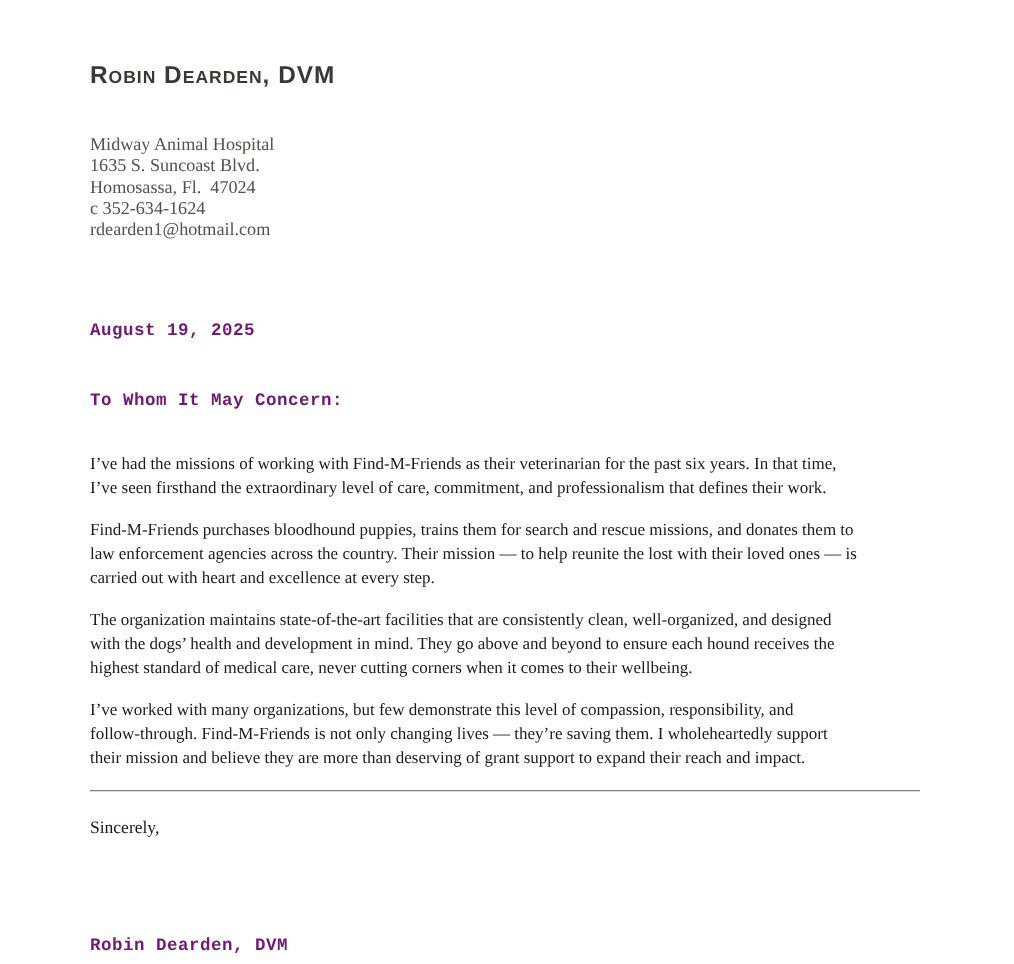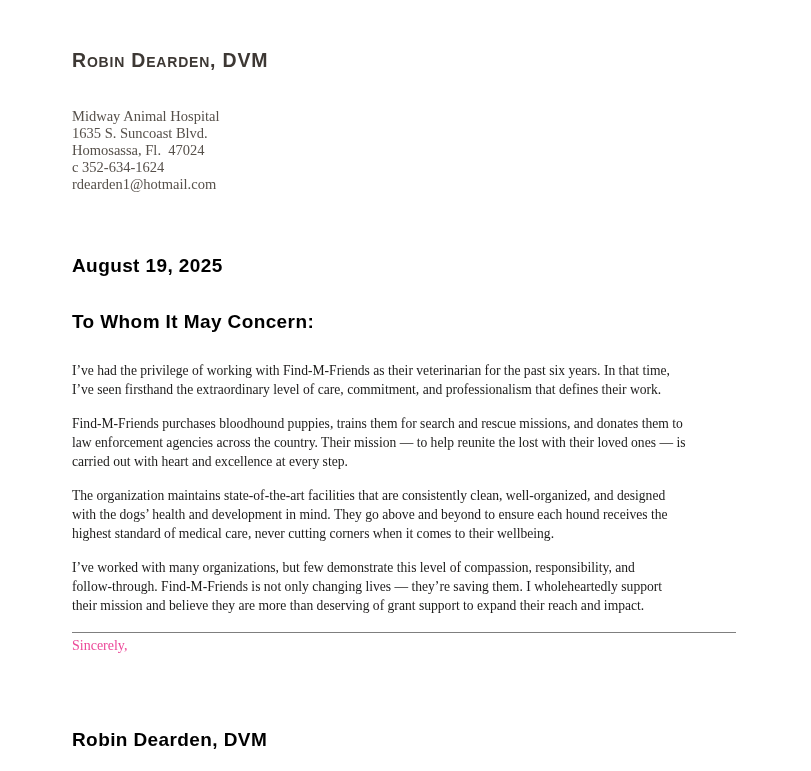--- a/index.html
+++ b/index.html
@@ -29,49 +29,49 @@
     white-space: pre;
   }
   .address {
     margin-top: 36px;
     font-size: 14.5px;
     line-height: 17px;
     color: #56504a;
   }
   .address > div { white-space: pre; }
   .sans-line {
-    font-family: Liberation Sans, sans-serif;
+    font-family: Liberation Mono, monospace;
     font-weight: 700;
-    font-size: 19px;
+    font-size: 14px;
     line-height: 15px;
     letter-spacing: 0.4px;
-    color: #000000;
+    color: #701a75;
     white-space: pre;
   }
   .date { margin-top: 65px; }
   .salutation { margin-top: 41px; }
   .letter-body {
     margin-top: 32px;
     font-size: 13.6px;
     line-height: 19px;
     color: #1c1b1a;
   }
   .para { margin-bottom: 15px; }
   .para > div { white-space: pre; }
   .rule {
     border: none;
     border-top: 1px solid #7f7f7f;
     margin-top: 17px;
     width: 664px;
   }
   .closing {
-    margin-top: 5px;
+    margin-top: 22px;
     font-size: 14px;
     line-height: 16px;
-    color: #ec4899;
+    color: #0f172a;
   }
   .signature { margin-top: 78px; line-height: 16px; }
 </style>
 </head>
 <body>
 
 <div class="letter">
 
   <div class="name">Robin Dearden, DVM</div>
 
@@ -83,21 +83,21 @@
     <div>rdearden1@hotmail.com</div>
   </div>
 
   <div class="sans-line date">August 19, 2025</div>
 
   <div class="sans-line salutation">To Whom It May Concern:</div>
 
   <div class="letter-body">
 
     <div class="para">
-      <div>I’ve had the privilege of working with Find-M-Friends as their veterinarian for the past six years. In that time,</div>
+      <div>I’ve had the missions of working with Find-M-Friends as their veterinarian for the past six years. In that time,</div>
       <div>I’ve seen firsthand the extraordinary level of care, commitment, and professionalism that defines their work.</div>
     </div>
 
     <div class="para">
       <div>Find-M-Friends purchases bloodhound puppies, trains them for search and rescue missions, and donates them to</div>
       <div>law enforcement agencies across the country. Their mission — to help reunite the lost with their loved ones — is</div>
       <div>carried out with heart and excellence at every step.</div>
     </div>
 
     <div class="para">

